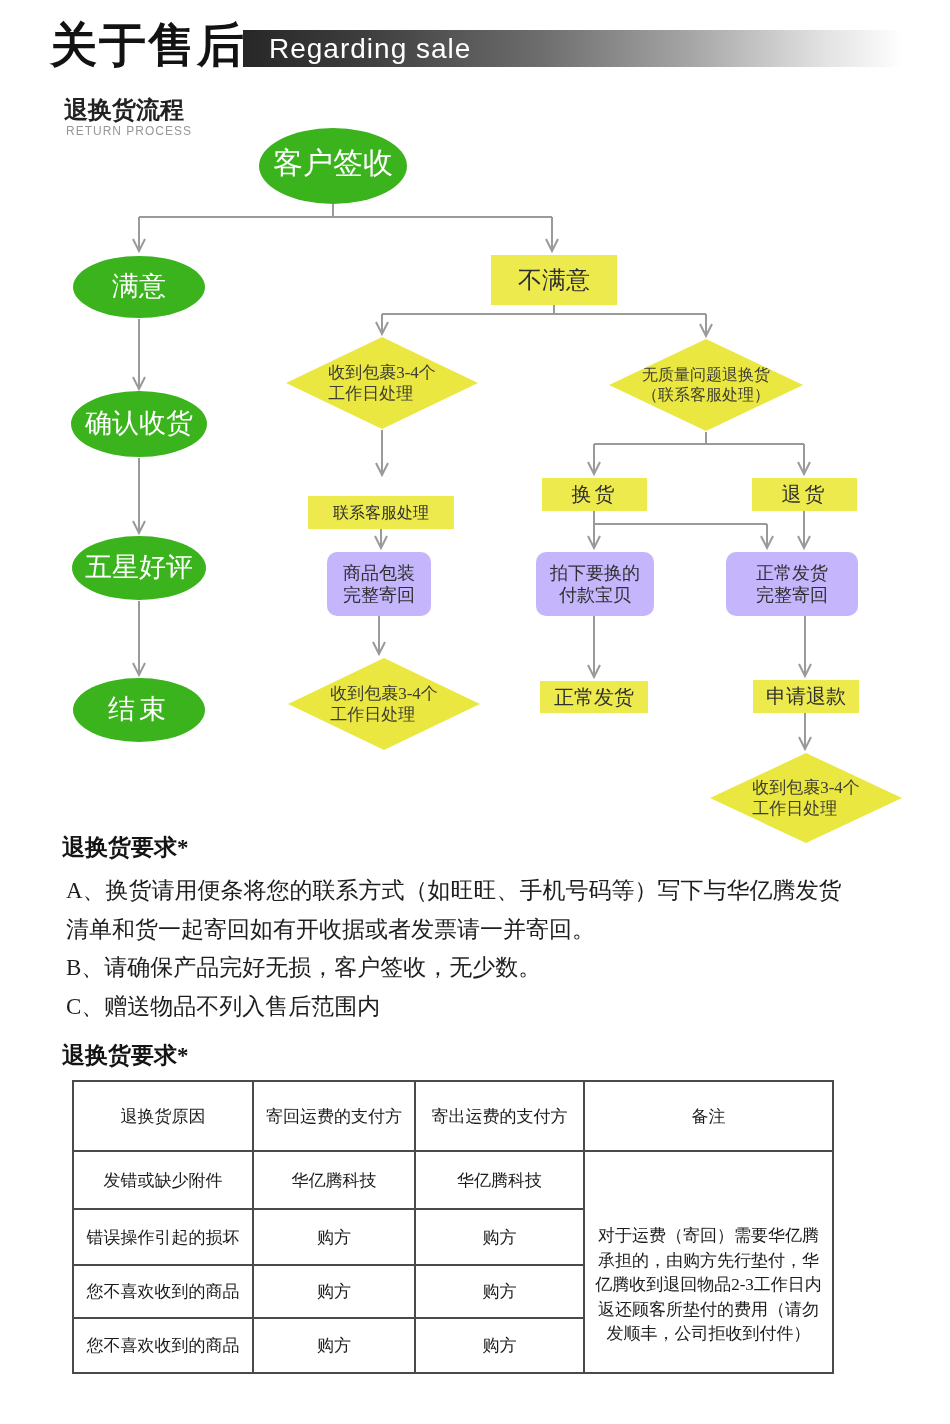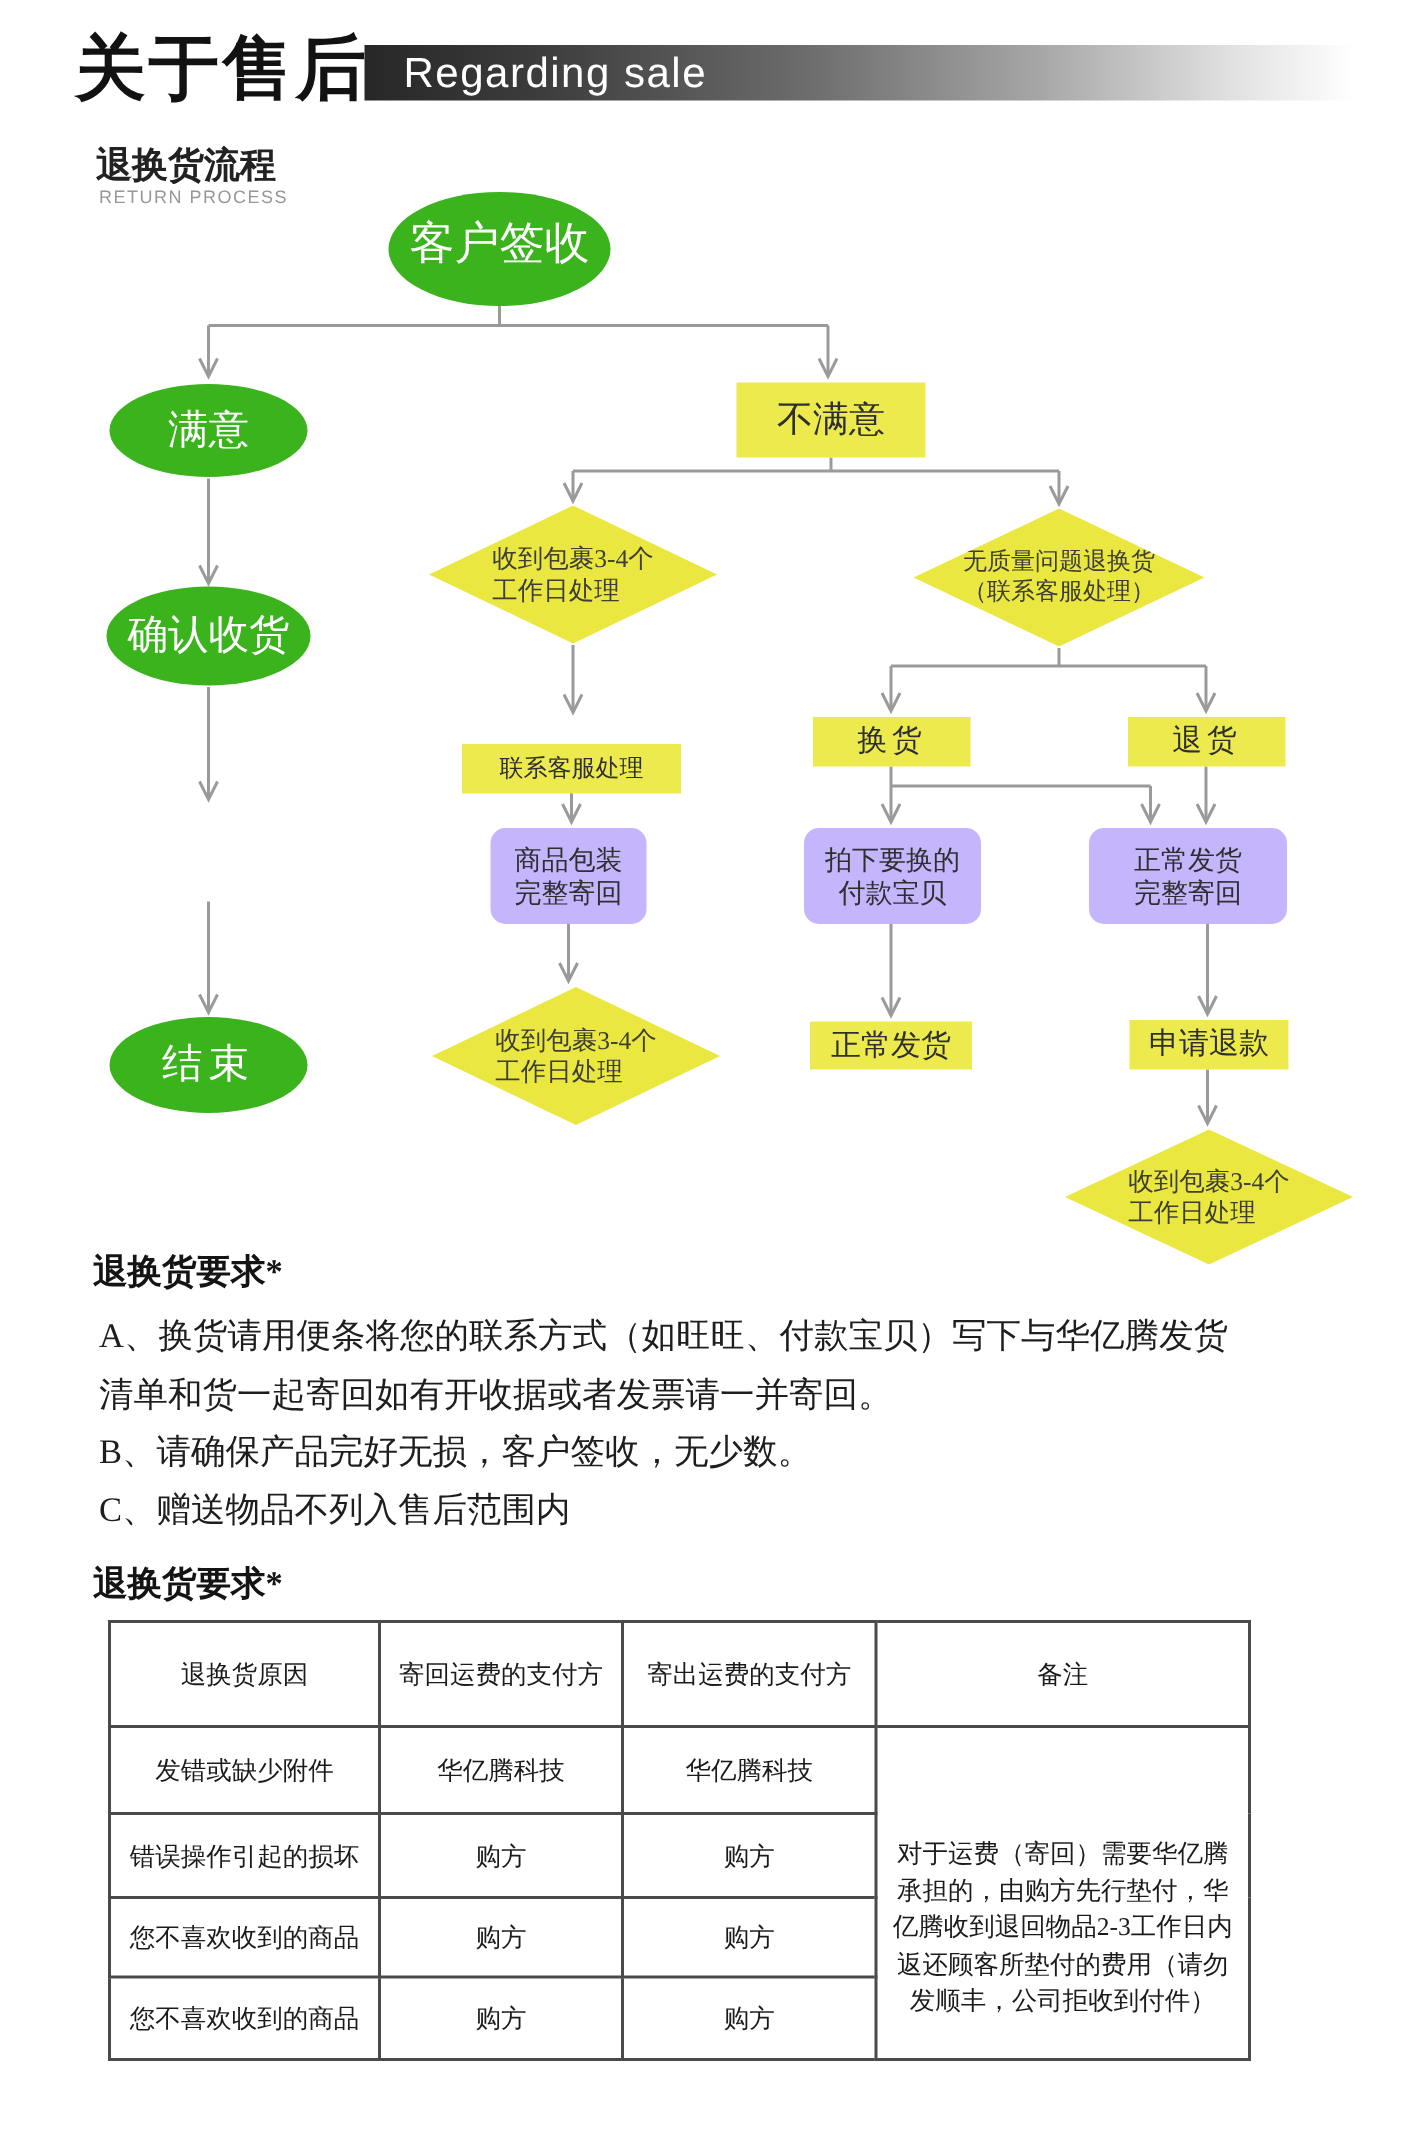--- a/index.html
+++ b/index.html
@@ -91,20 +91,21 @@
     <path d="M804,511 L804,547" marker-end="url(#ah)"></path>
 
     <path d="M594,616 L594,676" marker-end="url(#ah)"></path>
     <path d="M805,616 L805,675" marker-end="url(#ah)"></path>
     <path d="M805,713 L805,748" marker-end="url(#ah)"></path>
   </svg>
 
   <div class="node ellipse" style="left:259px;top:128px;width:148px;height:76px;font-size:30px;font-family:Liberation Mono, monospace;">客户签收</div>
   <div class="node ellipse" style="left:73px;top:256px;width:132px;height:62px;font-size:27px;">满意</div>
   <div class="node ellipse" style="left:71px;top:391px;width:136px;height:66px;font-size:27px;">确认收货</div>
+  <div class="node ellipse" style="left:72px;top:536px;width:134px;height:64px;font-size:27px;">五星好评</div>
   <div class="node ellipse" style="left:73px;top:678px;width:132px;height:64px;font-size:27px;letter-spacing:4px;">结束</div>
 
   <div class="node ybox" style="left:491px;top:255px;width:126px;height:50px;font-size:24px;">不满意</div>
 
   <div class="node diamond" style="left:286px;top:337px;width:192px;height:92px;font-size:17px;">
     <span class="inner">收到包裹3-4个
 工作日处理</span>
   </div>
   <div class="node diamond dcenter" style="left:609px;top:339px;width:194px;height:92px;font-size:16px;">
     <span class="inner">无质量问题退换货
@@ -129,21 +130,21 @@
     <span class="inner">收到包裹3-4个
 工作日处理</span>
   </div>
   <div class="node diamond" style="left:710px;top:753px;width:192px;height:90px;font-size:17px;">
     <span class="inner">收到包裹3-4个
 工作日处理</span>
   </div>
 
   <div class="req-title" style="left:62px;top:832px;">退换货要求*</div>
   <div class="req-lines">
-    <div>A、换货请用便条将您的联系方式（如旺旺、付款宝贝）写下与华亿腾发货</div>
+    <div>A、换货请用便条将您的联系方式（如旺旺、手机号码等）写下与华亿腾发货</div>
     <div>清单和货一起寄回如有开收据或者发票请一并寄回。</div>
     <div>B、请确保产品完好无损，客户签收，无少数。</div>
     <div>C、赠送物品不列入售后范围内</div>
   </div>
 
   <div class="req-title" style="left:62px;top:1040px;">退换货要求*</div>
 
   <table class="policy-table">
     <colgroup>
         <col style="width:180px">

